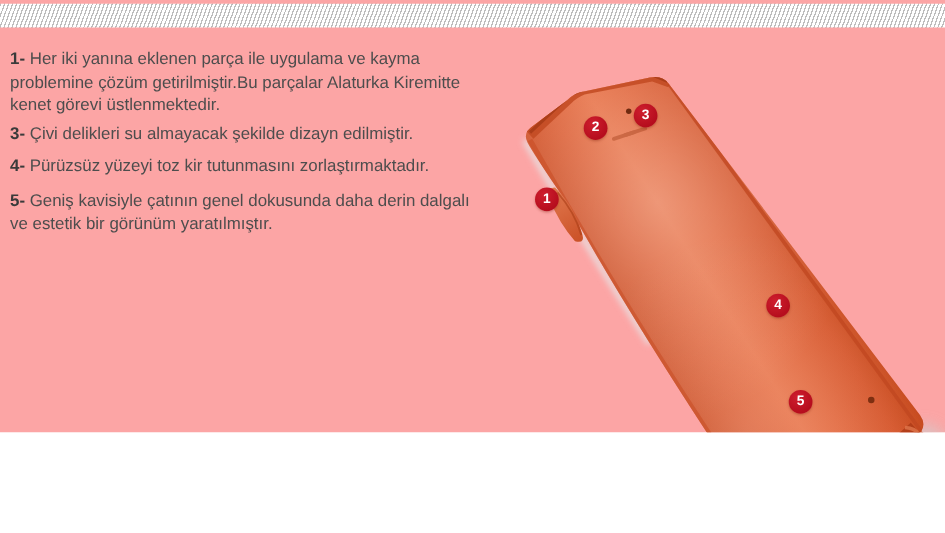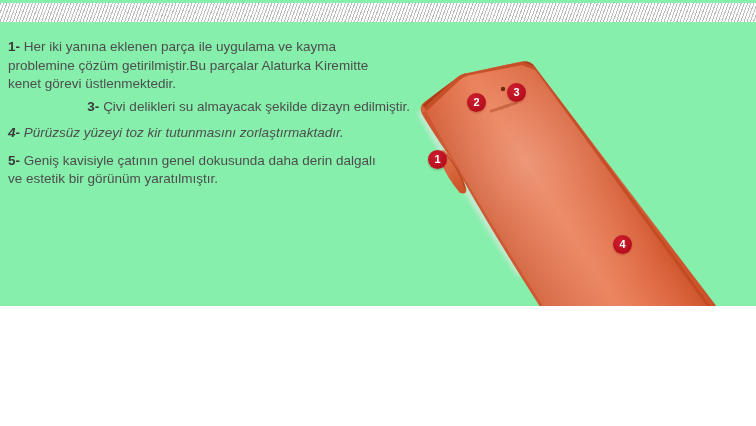--- a/index.html
+++ b/index.html
@@ -1,24 +1,24 @@
 <!DOCTYPE html>
 <html><head>
 <meta charset="utf-8">
 <style>
   html,body{margin:0;padding:0;background:#fff;}
-  .page{position:relative;width:756px;height:306px;background:#86efac;overflow:hidden;
+  .page{position:relative;width:756px;height:346px;background:#fca5a5;overflow:hidden;
         font-family:"Liberation Sans",sans-serif;}
   .stripe-bar{position:absolute;left:0;top:3px;width:756px;height:19px;
         background:repeating-linear-gradient(110deg,#bdbdbd 0px,#bdbdbd 1px,#ffffff 1px,#ffffff 3px);}
   .features{position:absolute;left:8px;top:38px;width:402px;color:#4d4d4d;
         font-size:13.5px;line-height:18.5px;}
   .feature{margin:0 0 4px 0;}
-  .feature.gap-lg{margin-bottom:8px;text-align:right;}
-  .feature.gap-xl{margin-bottom:9px;font-style:italic;}
+  .feature.gap-lg{margin-bottom:8px;}
+  .feature.gap-xl{margin-bottom:9px;}
   .feature strong{color:#3a3a3a;font-weight:bold;}
   .figure{position:absolute;left:410px;top:50px;width:346px;height:376px;}
   .figure svg{position:absolute;left:0;top:0;}
   .marker{position:absolute;width:19px;height:19px;border-radius:50%;
         background:radial-gradient(circle at 38% 32%, #cf1e2e 0%, #b50d1d 72%, #c22c3a 100%);
         color:#ffffff;font-size:11px;font-weight:bold;line-height:19px;text-align:center;
         box-shadow:0 1px 2px rgba(120,30,10,.35);}
   .m1{left:18px;top:100px;} .m2{left:57px;top:43px;} .m3{left:97px;top:33px;}
   .m4{left:203px;top:185px;} .m5{left:221px;top:262px;}
 </style>

